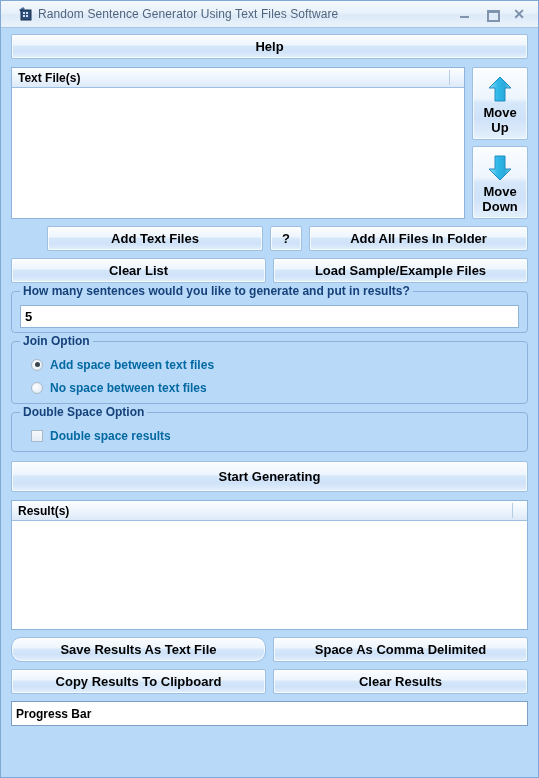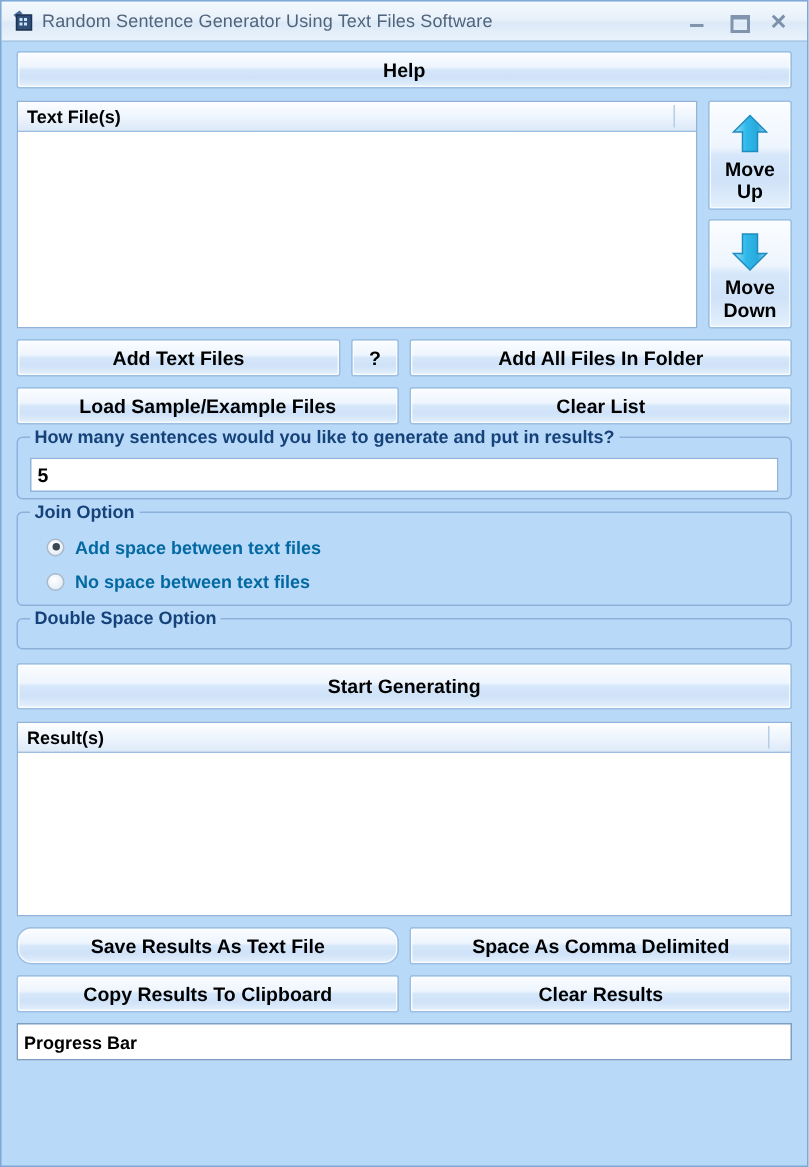--- a/index.html
+++ b/index.html
@@ -23,21 +23,21 @@
     overflow: hidden;
   }
 
   
   .titlebar {
     height: 27px;
     background: linear-gradient(to bottom, #f3f8fd 0%, #e8f1fa 45%, #dce9f7 55%, #eaf3fc 100%);
     border-bottom: 1px solid #a8c6e4;
     display: flex;
     align-items: center;
-    padding: 0 2px 0 7px;
+    padding: 0 2px 0 17px;
     box-sizing: border-box;
     position: relative;
   }
   .app-icon {
     width: 16px;
     height: 16px;
     margin-right: 4px;
     flex: 0 0 auto;
     position: relative;
   }
@@ -344,28 +344,28 @@
             <path d="M15 27 L26 16 H20 V3 H10 V16 H4 Z" fill="url(#gDn)" stroke="#1f8cc0" stroke-width="1"></path>
           </svg>
         </span>
         <span class="move-label">Move</span>
         <span class="move-label">Down</span>
       </div>
     </div>
   </div>
 
   <div class="btn-row">
-    <div class="btn" style="flex:0 0 216px;">Add Text Files</div>
+    <div class="btn" style="flex:0 0 216px;margin-left:36px;">Add Text Files</div>
     <div class="btn" style="flex:0 0 32px;">?</div>
     <div class="btn" style="flex:1 1 auto;">Add All Files In Folder</div>
   </div>
 
   <div class="btn-row">
+    <div class="btn" style="flex:0 0 255px;">Clear List</div>
     <div class="btn" style="flex:1 1 auto;">Load Sample/Example Files</div>
-    <div class="btn" style="flex:0 0 255px;">Clear List</div>
   </div>
 
   <div class="group">
     <span class="group-title">How many sentences would you like to generate and put in results?</span>
     <div class="textinput">5</div>
   </div>
 
   <div class="group" style="padding-bottom:6px;">
     <span class="group-title">Join Option</span>
     <div class="opt">
@@ -373,20 +373,24 @@
       <span class="opt-label">Add space between text files</span>
     </div>
     <div class="opt">
       <span class="radio"></span>
       <span class="opt-label">No space between text files</span>
     </div>
   </div>
 
   <div class="group" style="padding-bottom:6px;">
     <span class="group-title">Double Space Option</span>
+    <div class="opt">
+      <span class="checkbox"></span>
+      <span class="opt-label">Double space results</span>
+    </div>
   </div>
 
   <div class="btn" id="start-generating-button">Start Generating</div>
 
   <div class="listbox results-box">
     <div class="lb-header">
       <span>Result(s)</span>
       <span class="col-div"></span>
     </div>
     <div class="lb-body"></div>

